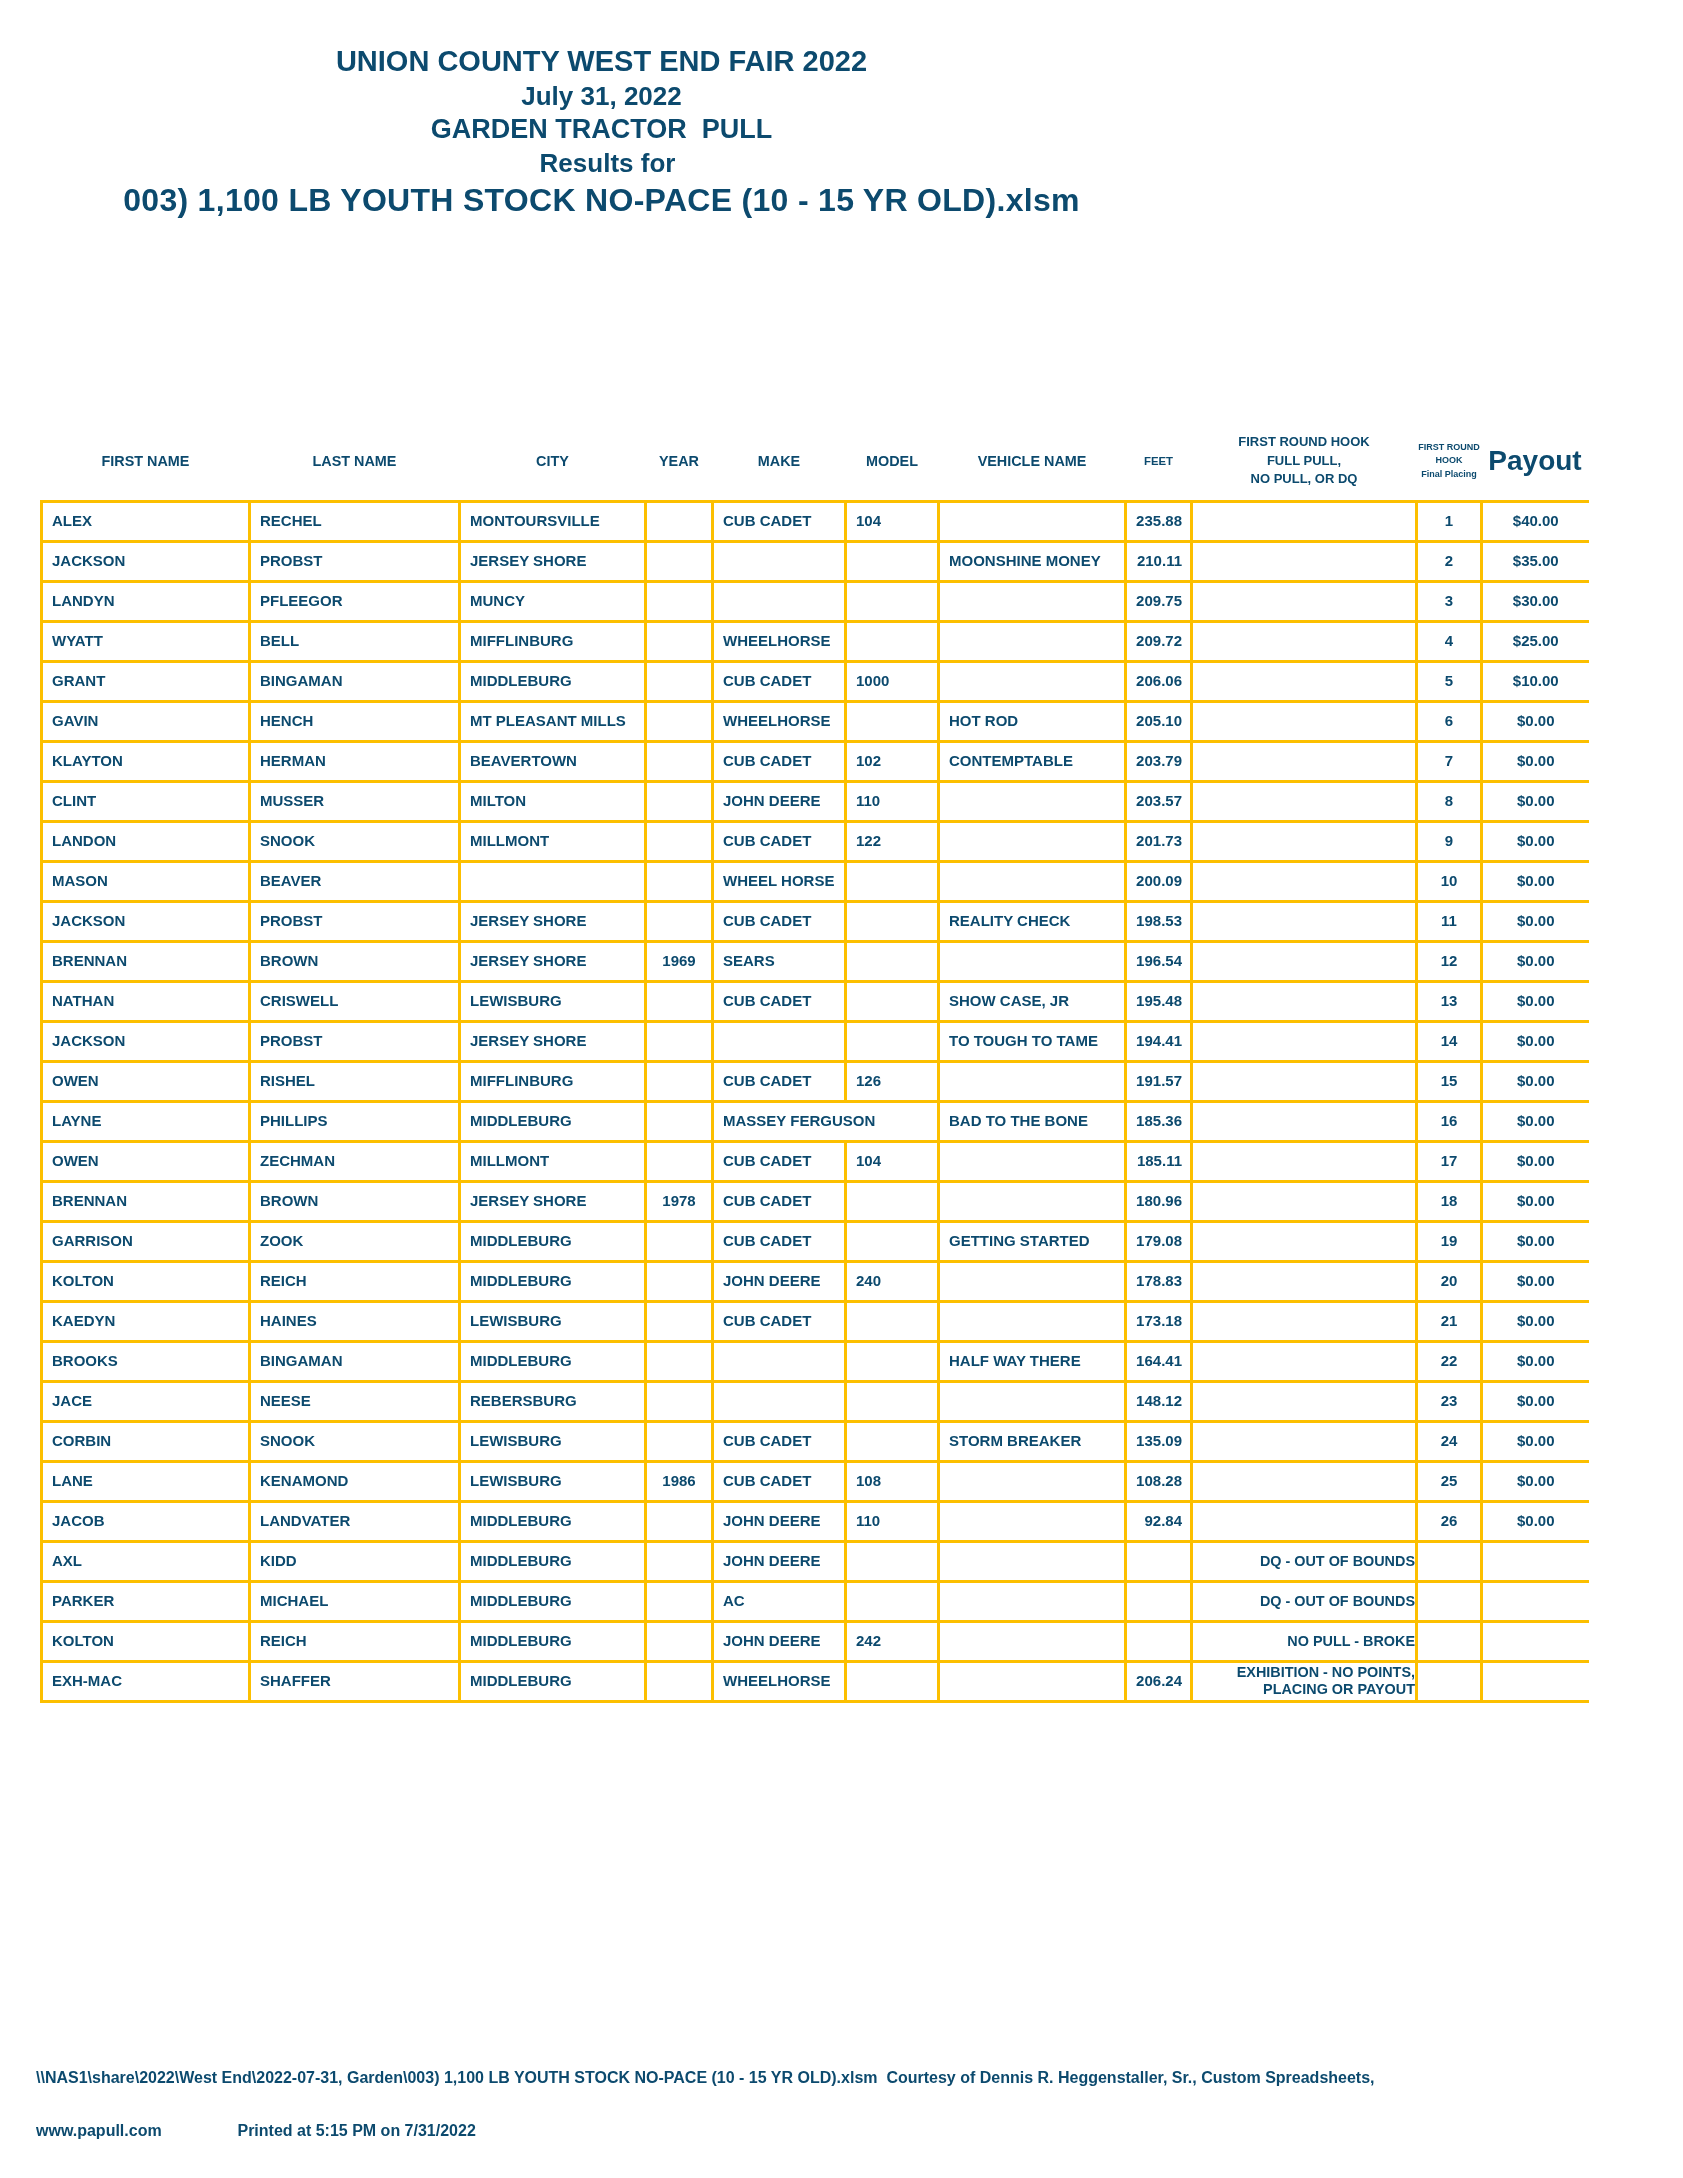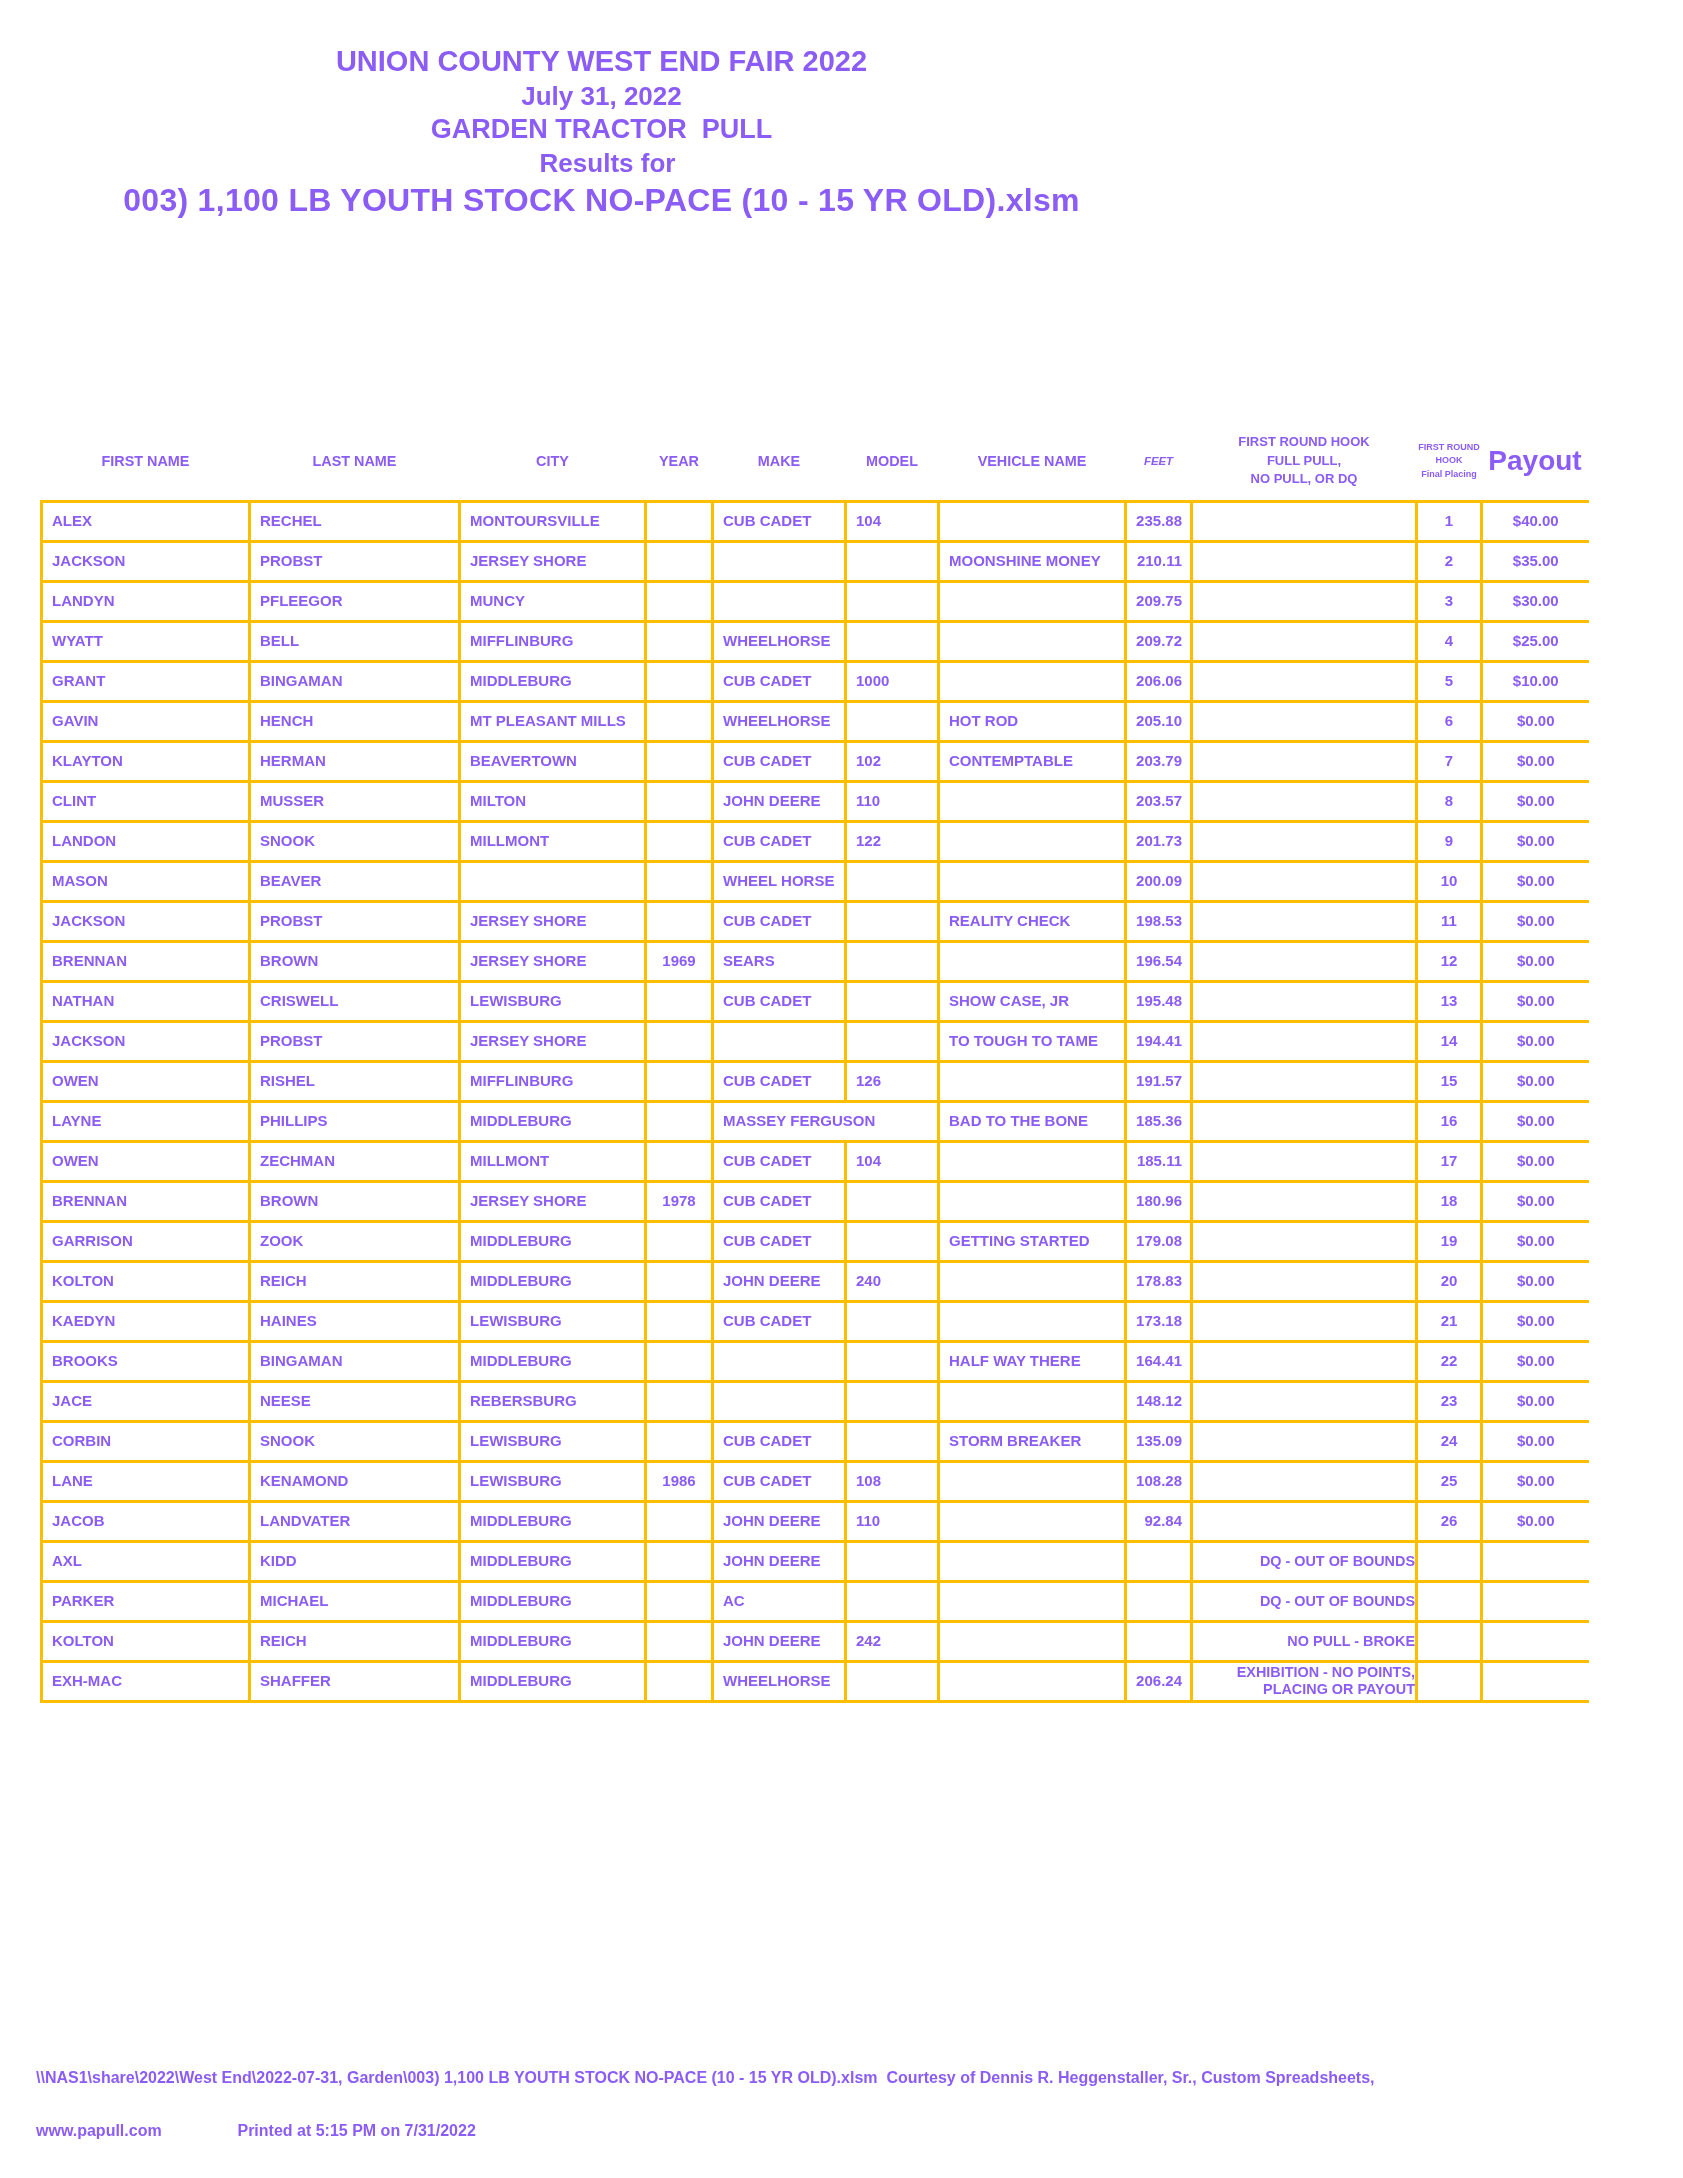--- a/index.html
+++ b/index.html
@@ -1,38 +1,38 @@
 <!DOCTYPE html>
 <html style="--gold: #FCBF00;"><head>
 <meta charset="utf-8">
 <style>
   html,body{margin:0;padding:0;background:#fff;}
   .page{
     position:relative;width:1683px;height:2178px;background:#ffffff;overflow:hidden;
-    font-family:"Liberation Sans","DejaVu Sans",sans-serif;font-weight:700;color:#8b5cf6;
+    font-family:"Liberation Sans","DejaVu Sans",sans-serif;font-weight:700;color:#0c4a6e;
   }
   
   .titles{position:absolute;top:42px;left:0;width:1203px;text-align:center;}
   .titles div{white-space:pre-wrap;}
   .t1{font-size:29px;line-height:38px;}
   .t2{font-size:26px;line-height:33px;}
   .t3{font-size:27px;line-height:33px;}
   .t4{font-size:26px;line-height:34px;padding-left:12px;}
   .t5{font-size:32px;line-height:40px;letter-spacing:0.3px;}
   
   table.results{
     position:absolute;top:426px;left:40px;width:1547px;
     border-collapse:collapse;table-layout:fixed;
   }
   thead tr{height:75px;}
   thead th{
     border:none;vertical-align:middle;text-align:center;
     font-size:14.4px;padding:0 0 4px 0;white-space:pre-line;font-weight:700;
   }
-  th.h-feet{font-size:11.4px;font-style:italic;}
+  th.h-feet{font-size:11.4px;}
   th.h-hook{font-size:13px;line-height:1.4;}
   th.h-placing{font-size:9px;line-height:1.5;}
   th.h-payout{font-size:28px;}
   tbody tr{height:40px;}
   tbody td{
     border:3px solid var(--gold,#FCBF00);
     font-size:15px;padding:0 0 0 9px;vertical-align:middle;
     white-space:pre-line;overflow:visible;line-height:1.15;
   }
   td.c-year{text-align:center;padding:0;}

